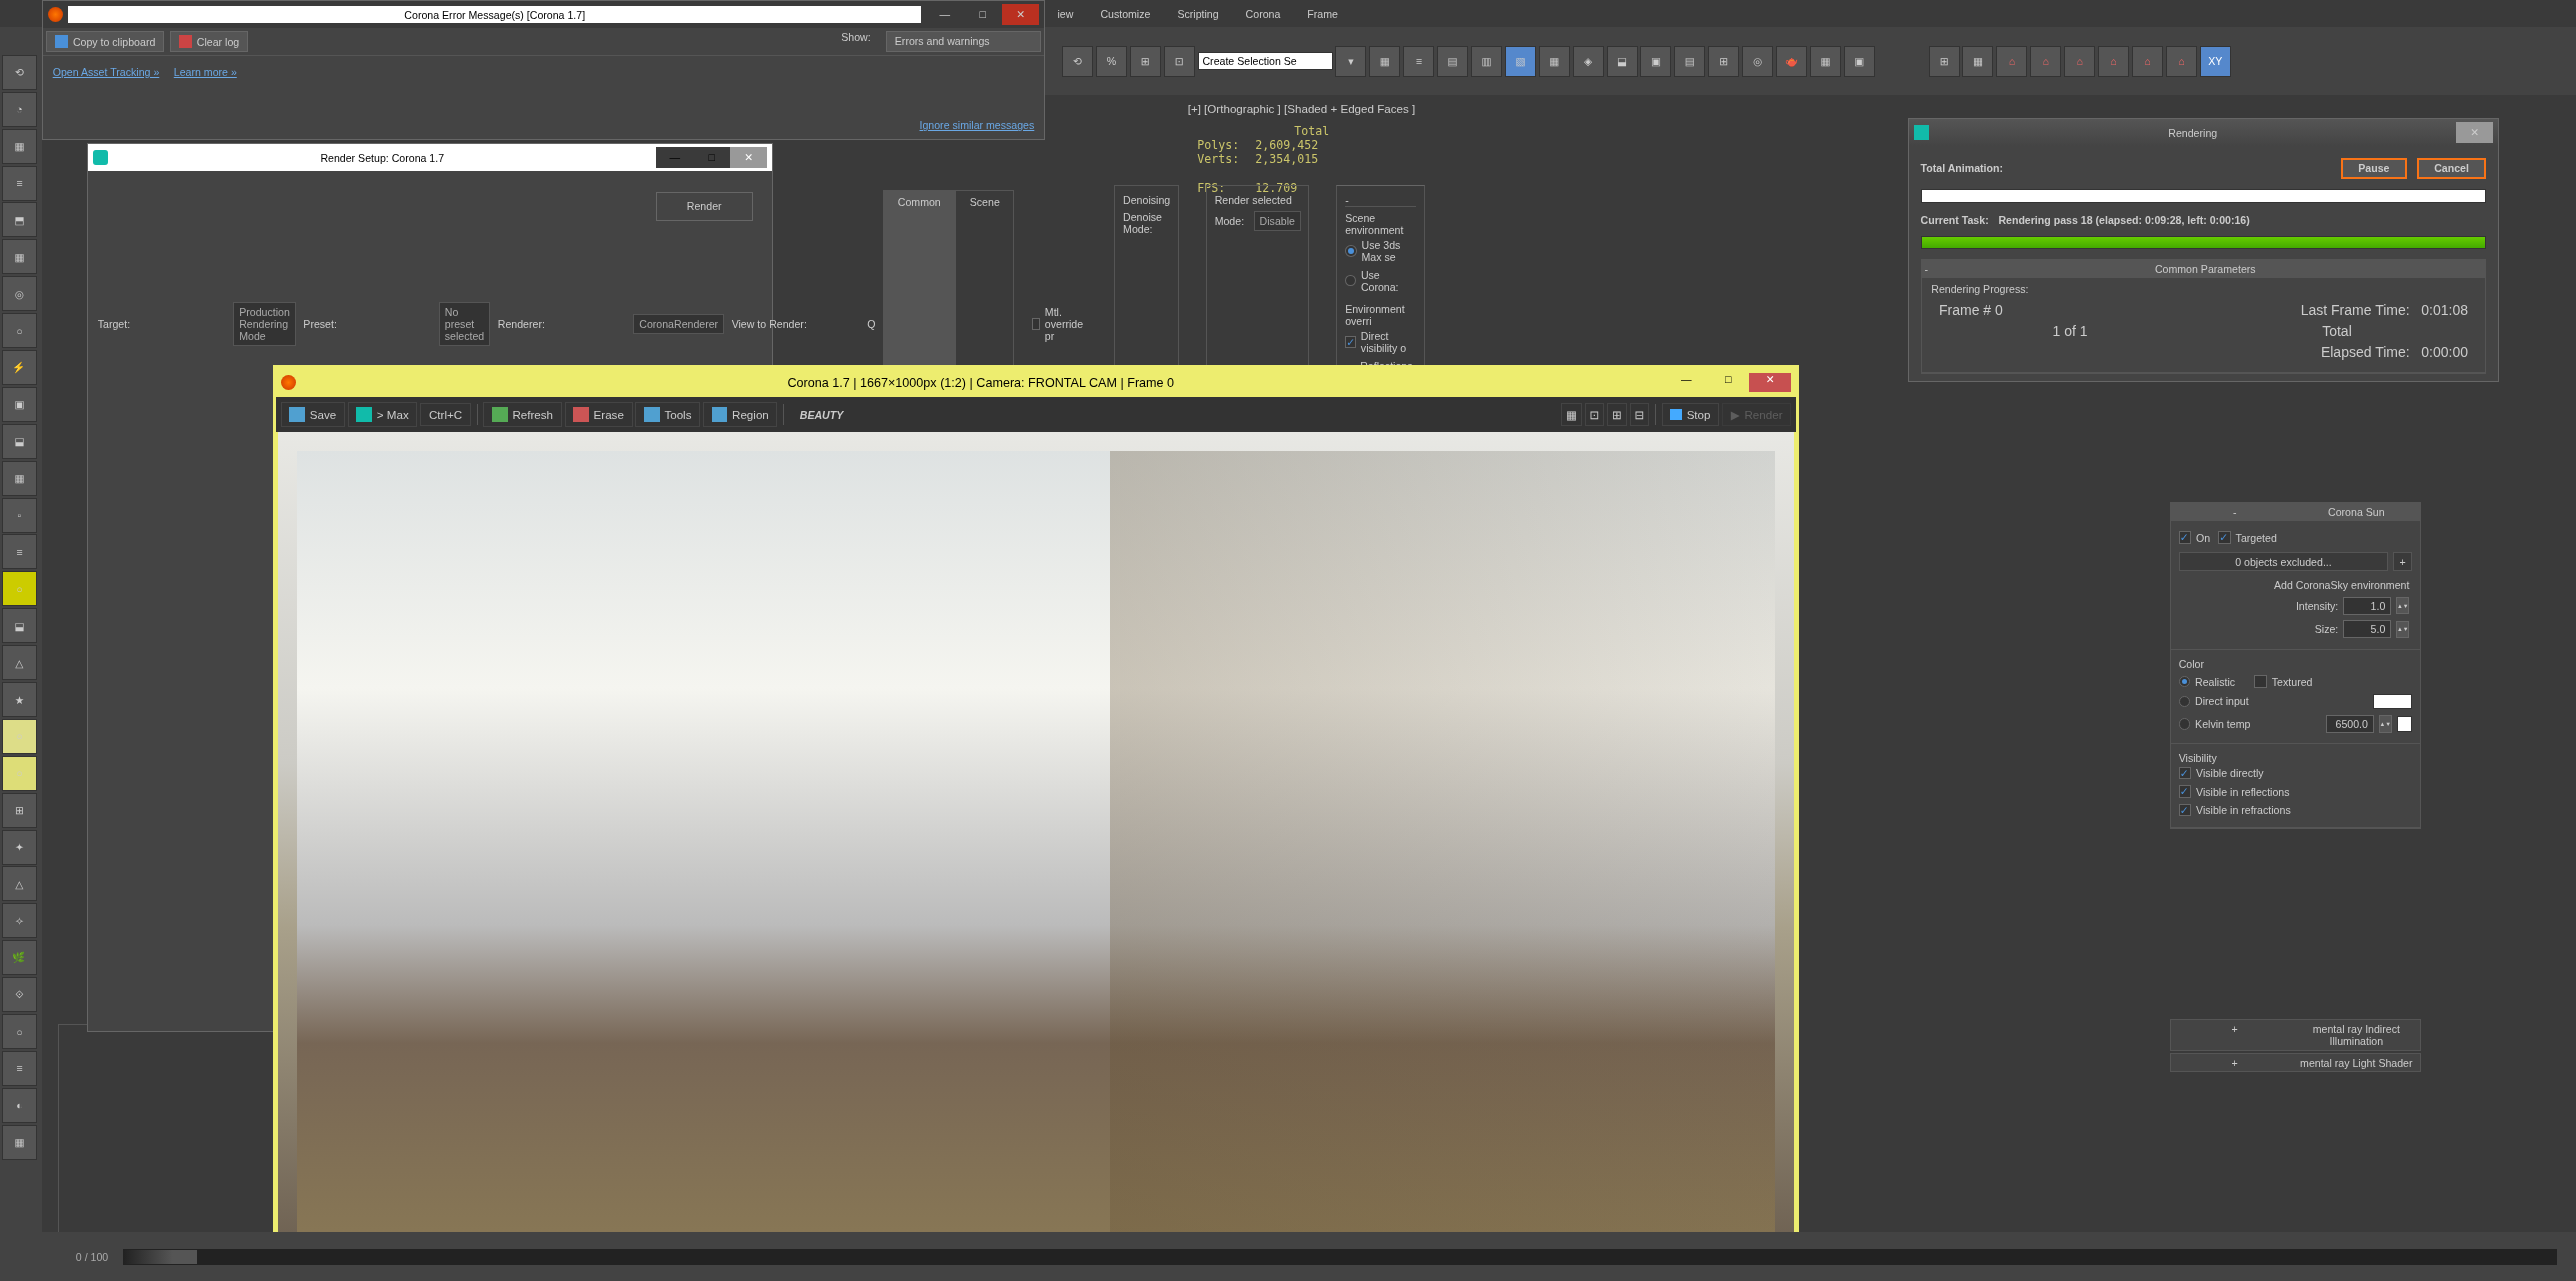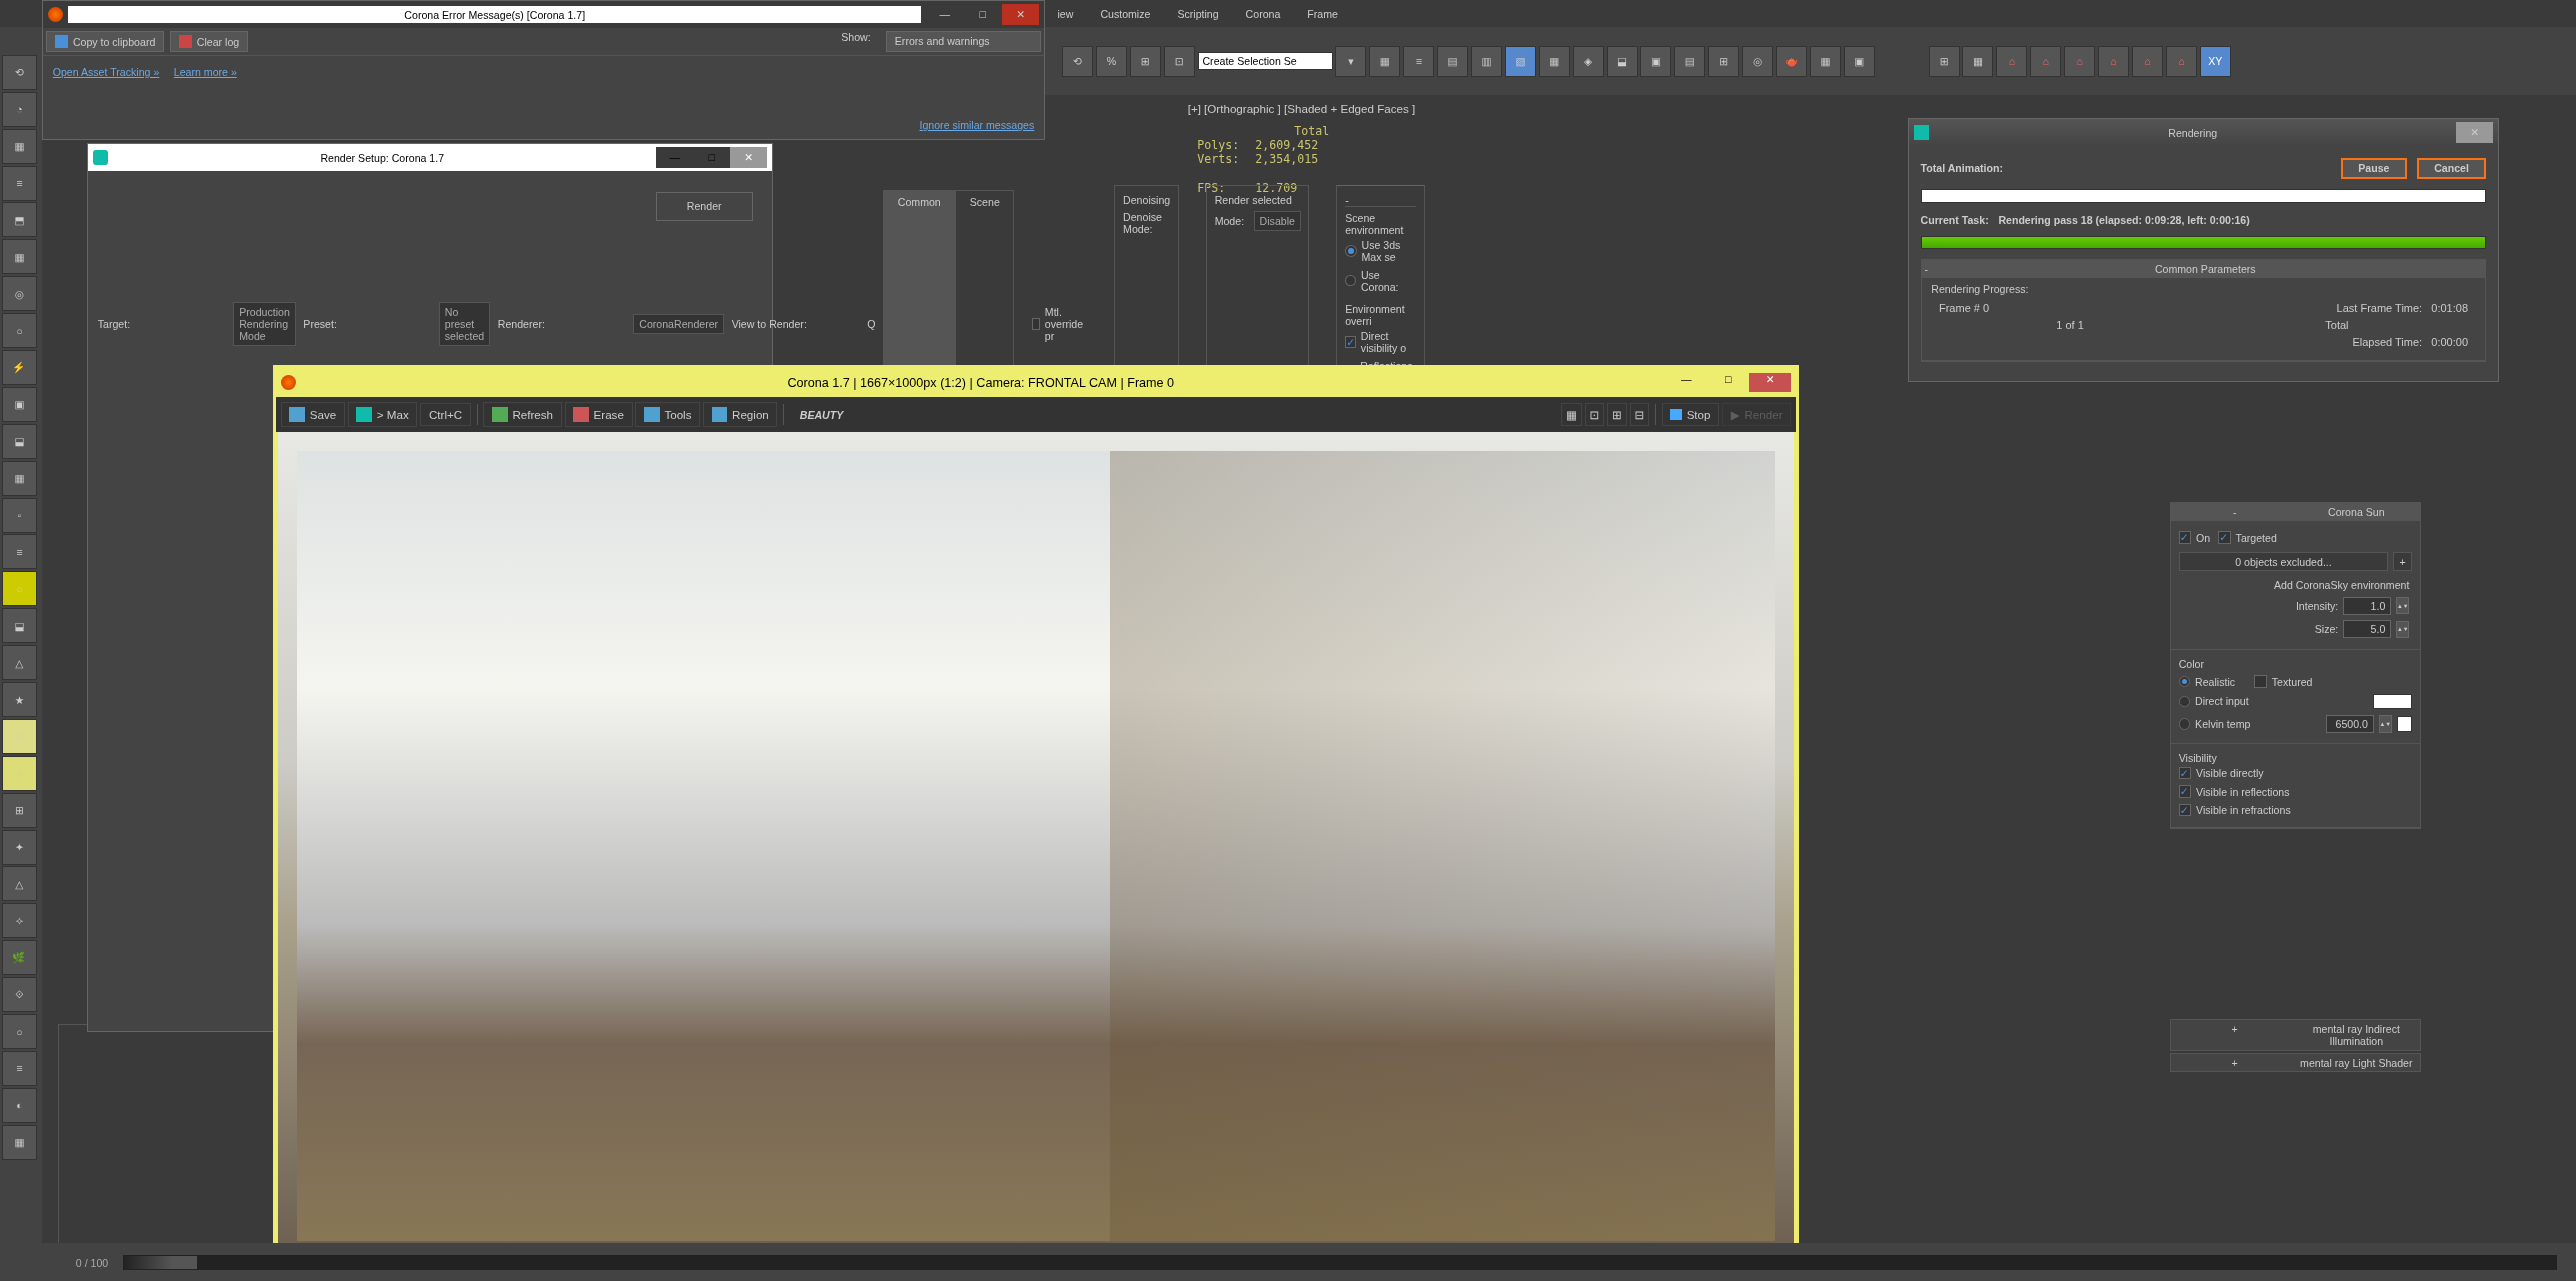--- a/index.html
+++ b/index.html
@@ -352,21 +352,21 @@
     }
     .common-params {
       border: 1px solid #555;
       margin-top: 9.7px;
     }
     .cp-header {
       background: #555;
       text-align: center;
       padding: 2.9px;
     }
-    .cp-body { padding: 7.7px; display: grid; grid-template-columns: 1fr 1fr; gap: 4.8px; font-size: 11px;}
+    .cp-body { padding: 7.7px; display: grid; grid-template-columns: 1fr 1fr; gap: 4.8px; font-size: 14px;}
     
     
     .right-panel {
       position: absolute;
       right: 155px;
       top: 502px;
       width: 251px;
       background: #444;
       border: 1px solid #555;
     }
@@ -406,21 +406,21 @@
     }
     .rollout .plus { width: 14.5px;}
     .rollout span { flex: 1;}
     
     
     .timeline {
       position: absolute;
       bottom: 0;
       left: 42px;
       right: 0;
-      height: 39px;
+      height: 50px;
       background: #434343;
       display: flex;
       align-items: center;
       padding: 4.8px 19.3px;
     }
     .frame-count { color: #aaa; padding: 0 14.5px;}
     .timebar { flex:1; height: 15.5px; background: linear-gradient(90deg, #222 0%, #555 2%, #555 3%, #222 3%); border: 1px solid #222;}
     
   </style>
 </head>

